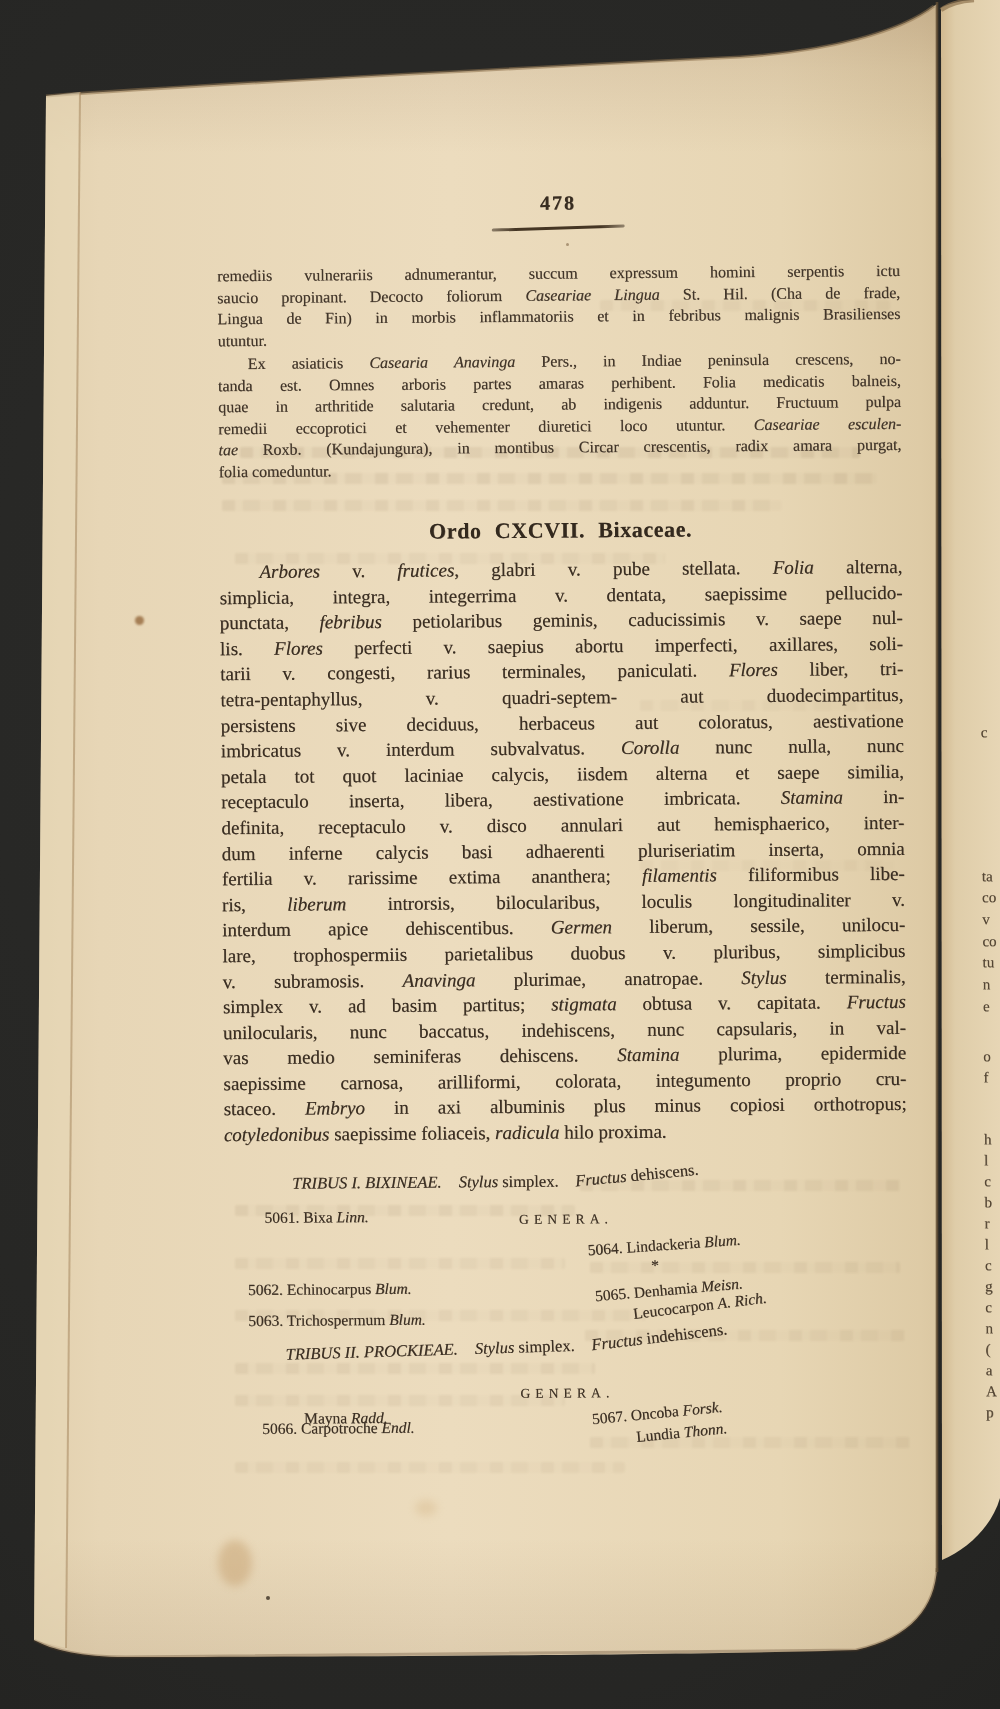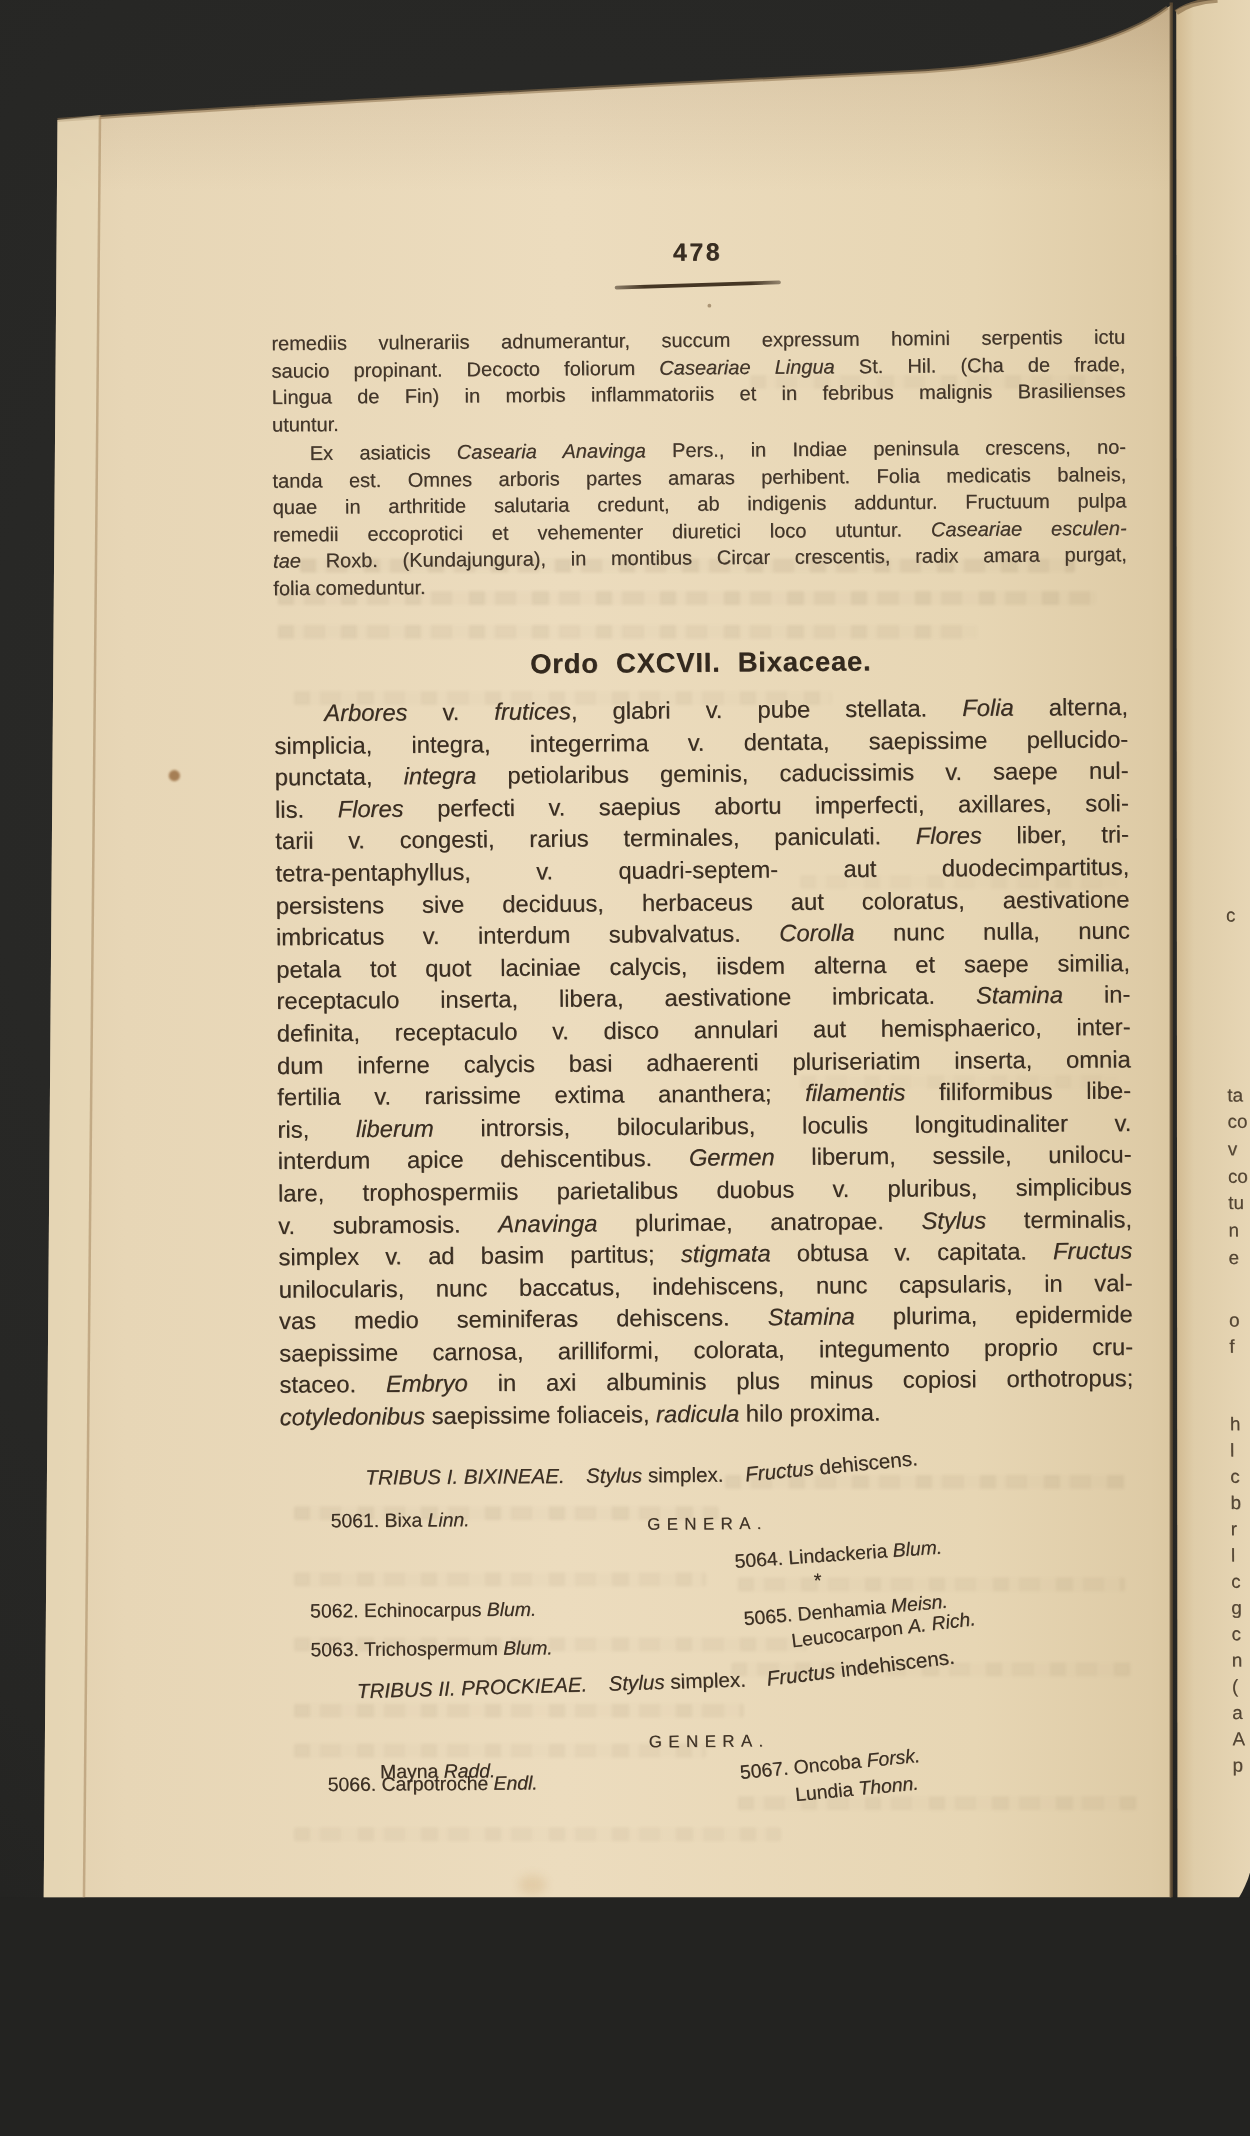--- a/index.html
+++ b/index.html
@@ -1,18 +1,18 @@
 <!DOCTYPE html>
 <html><head>
 <meta charset="utf-8">
 <style>
   html,body{margin:0;padding:0;background:#232321;}
-  .scene{position:relative;width:1000px;height:1518px;overflow:hidden;
+  .scene{position:relative;width:1000px;height:1709px;overflow:hidden;
          background:radial-gradient(140% 110% at 45% 40%, #2b2b29 0%, #262624 55%, #1b1b19 100%);
-         font-family:Liberation Sans, sans-serif;}
+         font-family:Liberation Serif, serif;}
   .shapes{position:absolute;left:0;top:0;width:1000px;height:1709px;}
   .text-layer{position:absolute;left:0;top:0;width:1000px;height:1709px;
               transform:rotate(-0.45deg);transform-origin:500px 900px;
               color:#3a2e22;text-shadow:0.3px 0.2px 0.5px rgba(58,46,34,.55);}
   .pagenum{position:absolute;left:222px;top:192px;width:683px;text-align:center;
            font-size:20px;font-weight:bold;letter-spacing:2px;color:#382d21;}
   .pagenum-rule{position:absolute;left:497px;top:227px;width:133px;height:2.6px;
                 background:linear-gradient(90deg,rgba(64,50,36,.55),#453624 18%,#453624 82%,rgba(64,50,36,.5));
                 transform:rotate(-1.4deg);border-radius:2px;}
   .para{position:absolute;left:222px;width:683px;}
@@ -128,21 +128,21 @@
         <div class="jline">remedii eccoprotici et vehementer diuretici loco utuntur.  <i>Caseariae esculen-</i></div>
         <div class="jline"><i>tae</i> Roxb. (Kundajungura), in montibus Circar crescentis, radix amara purgat,</div>
         <div class="jline jlast">folia comeduntur.</div>
       </div>
 
     <h2 class="ordo">Ordo CXCVII.  Bixaceae.</h2>
 
     <div class="para main" style="top:557px;">
         <div class="jline" style="padding-left: 40px;"><i>Arbores</i> v. <i>frutices</i>, glabri v. pube stellata.  <i>Folia</i> alterna,</div>
         <div class="jline">simplicia, integra, integerrima v. dentata, saepissime pellucido-</div>
-        <div class="jline">punctata, <i>integra</i> petiolaribus geminis, caducissimis v. saepe nul-</div>
+        <div class="jline">punctata, <i>febribus</i> petiolaribus geminis, caducissimis v. saepe nul-</div>
         <div class="jline">lis.  <i>Flores</i> perfecti v. saepius abortu imperfecti, axillares, soli-</div>
         <div class="jline">tarii v. congesti, rarius terminales, paniculati.  <i>Flores</i> liber, tri-</div>
         <div class="jline">tetra-pentaphyllus, v. quadri-septem- aut duodecimpartitus,</div>
         <div class="jline">persistens sive deciduus, herbaceus aut coloratus, aestivatione</div>
         <div class="jline">imbricatus v. interdum subvalvatus.  <i>Corolla</i> nunc nulla, nunc</div>
         <div class="jline">petala tot quot laciniae calycis, iisdem alterna et saepe similia,</div>
         <div class="jline">receptaculo inserta, libera, aestivatione imbricata.  <i>Stamina</i> in-</div>
         <div class="jline">definita, receptaculo v. disco annulari aut hemisphaerico, inter-</div>
         <div class="jline">dum inferne calycis basi adhaerenti pluriseriatim inserta, omnia</div>
         <div class="jline">fertilia v. rarissime extima ananthera; <i>filamentis</i> filiformibus libe-</div>

